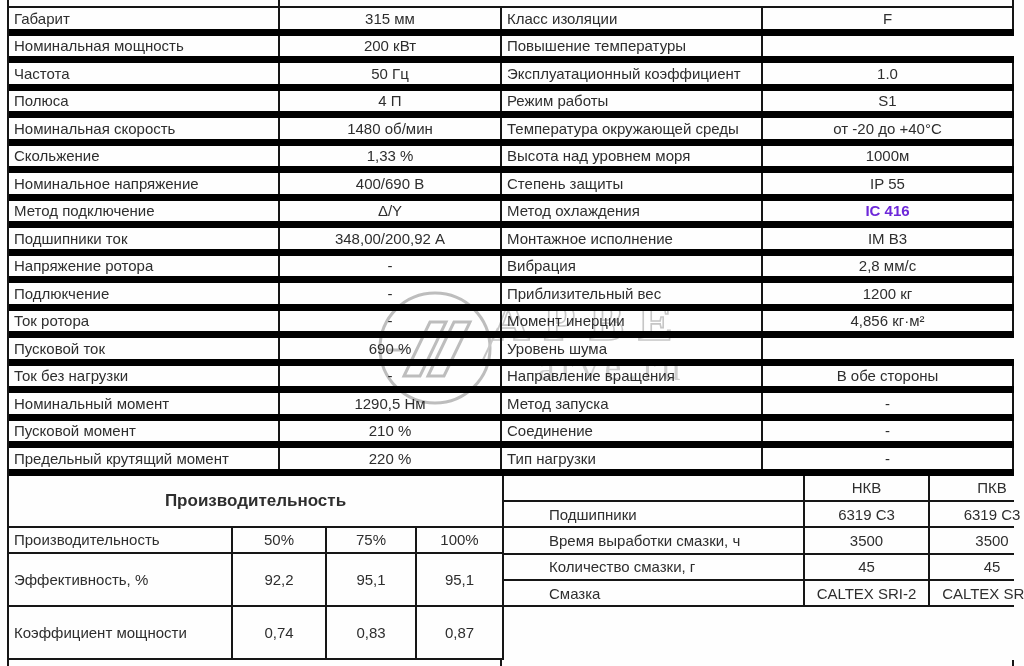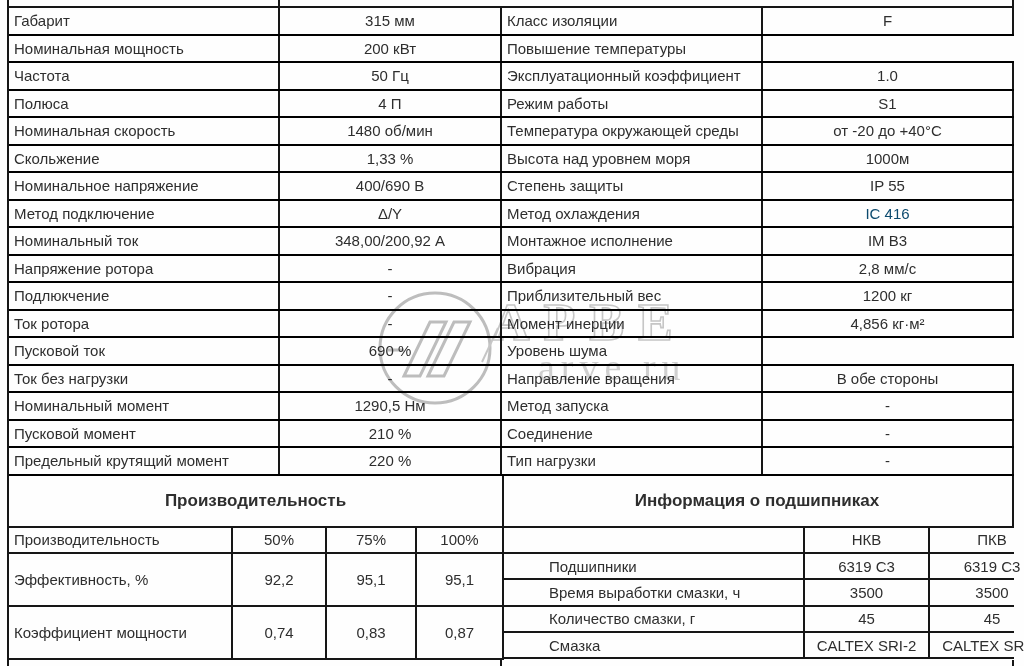--- a/index.html
+++ b/index.html
@@ -6,25 +6,25 @@
   .sheet{
     position:relative;width:1024px;height:666px;background:#fefefe;
     font-family:"Liberation Sans",sans-serif;color:#2e2e2e;overflow:hidden;
   }
   
   .watermark{position:absolute;left:370px;top:278px;width:480px;height:160px;z-index:1;pointer-events:none;}
   
   .spec-table{position:absolute;left:7px;top:0;width:1005px;border-left:2px solid #161616;z-index:2;}
   .sliver{display:grid;grid-template-columns:271px 734px;height:8px;border-bottom:2px solid #161616;box-sizing:border-box;}
   .sliver > div{border-right:2px solid #161616;box-sizing:border-box;}
-  .srow{display:grid;grid-template-columns:271px 222px 261px 251px;height:27.5px;border-bottom:2px solid #000000;box-sizing:border-box;}
+  .srow{display:grid;grid-template-columns:271px 222px 261px 251px;height:27.5px;border-bottom:7px solid #000000;box-sizing:border-box;}
   .cell{border-right:2px solid #161616;box-sizing:border-box;display:flex;align-items:center;overflow:hidden;font-size:15px;white-space:nowrap;background:transparent;}
   .cell.label{padding-left:5px;justify-content:flex-start;}
   .cell.value{justify-content:center;text-align:left;}
-  .red{color:#0c4a6e;font-weight:normal;}
+  .red{color:#6d28d9;font-weight:bold;}
   
   .perf{position:absolute;left:7px;top:475.5px;width:495px;border-left:2px solid #161616;z-index:2;}
   .bear{position:absolute;left:502px;top:475.5px;width:512px;z-index:2;}
   .sec-title{height:52px;border-bottom:2px solid #161616;border-right:2px solid #161616;box-sizing:border-box;
     display:flex;align-items:center;justify-content:center;font-weight:bold;font-size:17px;}
   .prow{display:grid;grid-template-columns:224px 94px 90px 87px;border-bottom:2px solid #161616;box-sizing:border-box;}
   .prow.head{height:26px;}
   .prow.tall{height:53px;}
   .brow{display:grid;grid-template-columns:261px 125px 126px;height:26.4px;border-bottom:2px solid #161616;box-sizing:border-box;padding-left:42px;}
   
@@ -95,21 +95,21 @@
           <div class="cell label">Степень защиты</div>
           <div class="cell value">IP 55</div>
         </div>
         <div class="srow">
           <div class="cell label">Метод подключение</div>
           <div class="cell value">Δ/Y</div>
           <div class="cell label">Метод охлаждения</div>
           <div class="cell value red">IC 416</div>
         </div>
         <div class="srow">
-          <div class="cell label">Номинальный ток</div>
+          <div class="cell label">Подшипники ток</div>
           <div class="cell value">348,00/200,92 А</div>
           <div class="cell label">Монтажное исполнение</div>
           <div class="cell value">IM B3</div>
         </div>
         <div class="srow">
           <div class="cell label">Напряжение ротора</div>
           <div class="cell value">-</div>
           <div class="cell label">Вибрация</div>
           <div class="cell value">2,8 мм/с</div>
         </div>
@@ -175,21 +175,20 @@
         <div class="prow tall">
           <div class="cell label">Коэффициент мощности</div>
           <div class="cell value">0,74</div>
           <div class="cell value">0,83</div>
           <div class="cell value">0,87</div>
         </div>
       </div>
   </div>
 
   <div class="bear">
-    <div class="sec-title">Информация о подшипниках</div>
     <div id="bear-rows">
         <div class="brow">
           <div class="cell label"></div>
           <div class="cell value">НКВ</div>
           <div class="cell value">ПКВ</div>
         </div>
         <div class="brow">
           <div class="cell label">Подшипники</div>
           <div class="cell value">6319 C3</div>
           <div class="cell value">6319 C3</div>

